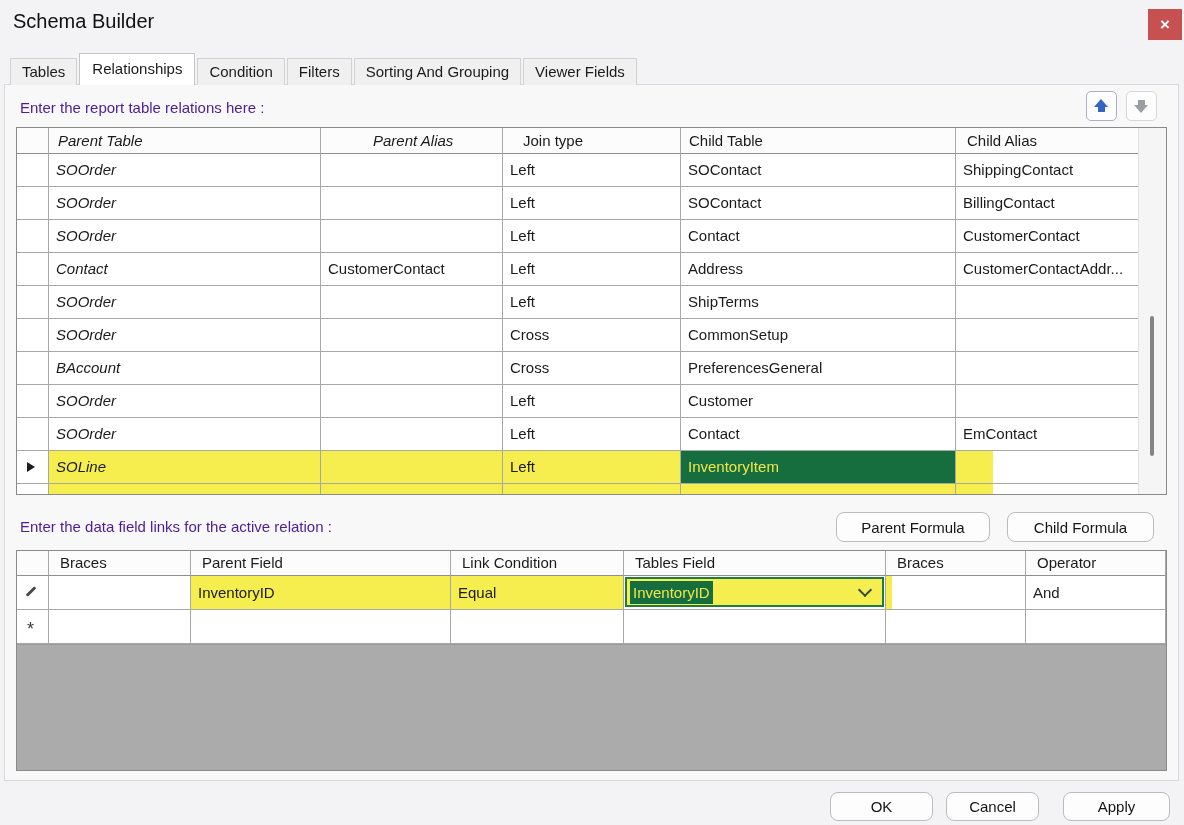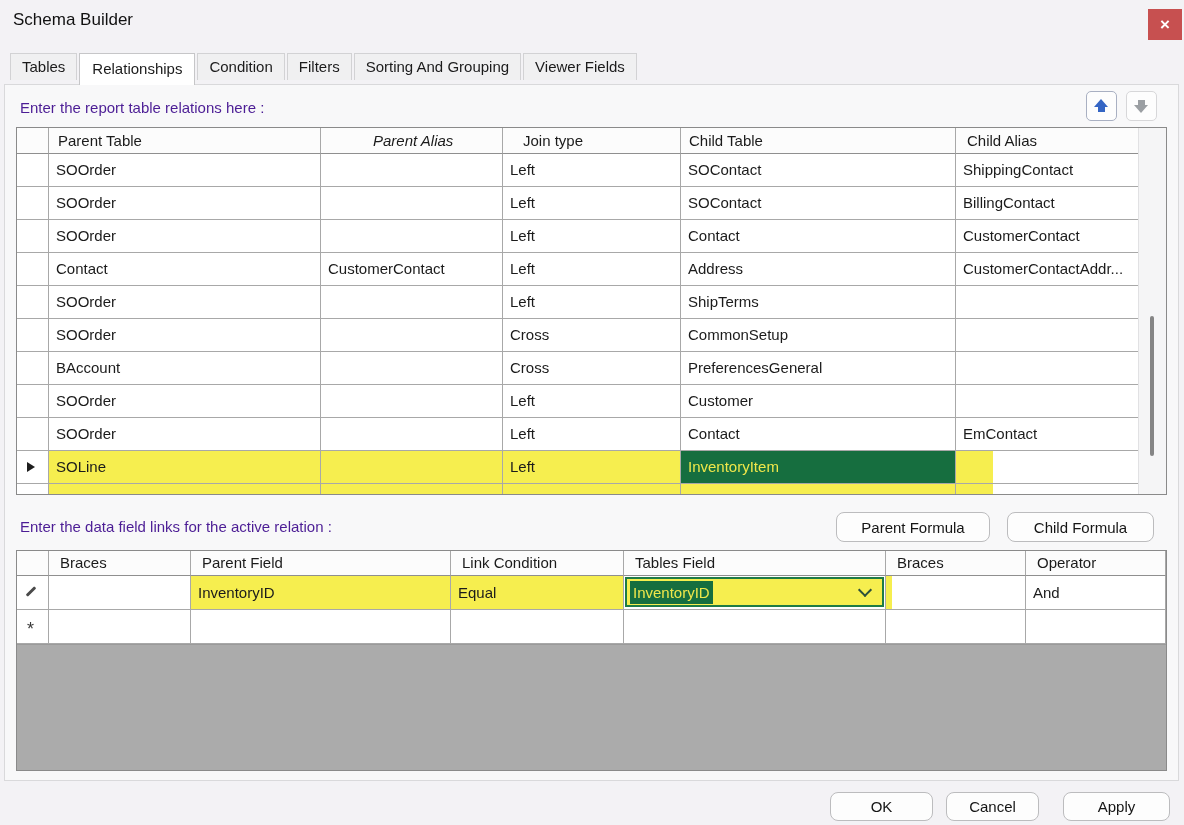--- a/index.html
+++ b/index.html
@@ -1,25 +1,25 @@
 <!DOCTYPE html>
 <html><head>
 <meta charset="utf-8">
 <style>
   html,body{margin:0;padding:0;}
   body{width:1184px;height:825px;font-family:"Liberation Sans",sans-serif;background:#e9e9ec;}
   .dialog{position:relative;width:1184px;height:825px;background:#f3f2f5;outline:1px solid #c6c6cc;overflow:hidden;}
 
   
-  .title{position:absolute;left:13px;top:10px;font-size:17px;color:#111;}
+  .title{position:absolute;left:13px;top:10px;font-size:20px;color:#111;}
   .close-btn{position:absolute;left:1148px;top:9px;width:34px;height:31px;background:#c75050;color:#fff;
     display:flex;align-items:center;justify-content:center;font-size:17px;font-weight:bold;cursor:default;}
 
   
-  .tabstrip{position:absolute;left:10px;top:53px;height:32px;display:flex;z-index:6;}
+  .tabstrip{position:absolute;left:10px;top:53px;height:32px;display:flex;align-items:flex-end;z-index:6;}
   .tab{height:27px;line-height:26px;padding:0 11px;font-size:15px;color:#1b1b1b;background:#f0f0f1;
     border:1px solid #d2d2d4;border-bottom:none;margin-right:2px;box-sizing:border-box;}
   .tab.active{height:32px;line-height:30px;background:#fff;border:1px solid #c6c6c8;border-bottom:none;padding:0 12px;}
 
   
   .panel{position:absolute;left:4px;top:84px;width:1175px;height:697px;background:#f8f8f9;border:1px solid #d9d9db;box-sizing:border-box;}
 
   .section-label{position:absolute;font-size:15px;color:#4c1d95;}
 
   
@@ -39,21 +39,21 @@
   #grid2{left:16px;top:550px;width:1151px;height:221px;}
   .grow{display:flex;}
   .grow > div{box-sizing:border-box;border-right:1px solid #a8a8a8;border-bottom:1px solid #a8a8a8;
     font-size:15px;color:#1b1b1b;white-space:nowrap;overflow:hidden;background:#fff;padding-left:7px;}
   
   #g1body{width:1122px;}
   #grid1 .grow{height:33px;} #grid1 .grow > div{line-height:32px;}
   #grid1 .grow.hdr{height:26px;} #grid1 .grow.hdr > div{line-height:25px;background:#fcfcfc;border-bottom-color:#8f8f8f;}
   #grid1 .grow.partial{height:12px;}
   .rh{width:32px;background:#fbfbfb;padding:0 !important;position:relative;}
-  .c1{width:272px;} .c2{width:182px;} .c3{width:178px;} .c4{width:275px;} .c5{width:183px;}
+  .c1{width:272px;font-style:italic;} .c2{width:182px;} .c3{width:178px;} .c4{width:275px;} .c5{width:183px;}
   #grid1 .hdr .c1{padding-left:9px;} #grid1 .hdr .c2{padding-left:52px;font-style:italic;} #grid1 .hdr .c3{padding-left:20px;}
   #grid1 .hdr .c4{padding-left:8px;} #grid1 .hdr .c5{padding-left:11px;}
   .hl{background:#f6ee4f !important;}
   .sel{background:#166e3f !important;color:#efe74a !important;}
   .bleed{background:linear-gradient(to right,#f6ee4f 0px,#f6ee4f 37px,#fff 37px) !important;}
   .tri{position:absolute;left:10px;top:11px;width:0;height:0;border-top:5px solid transparent;
     border-bottom:5px solid transparent;border-left:8px solid #1e1e1e;}
   .vscroll{position:absolute;top:0;right:0;bottom:0;width:27px;background:#f5f5f6;border-left:1px solid #e1e1e3;}
   .vthumb{position:absolute;left:11px;top:188px;width:4px;height:140px;background:#858585;border-radius:2px;}
 

